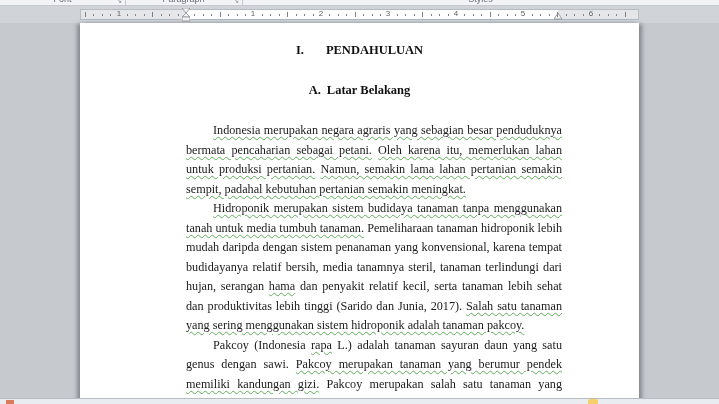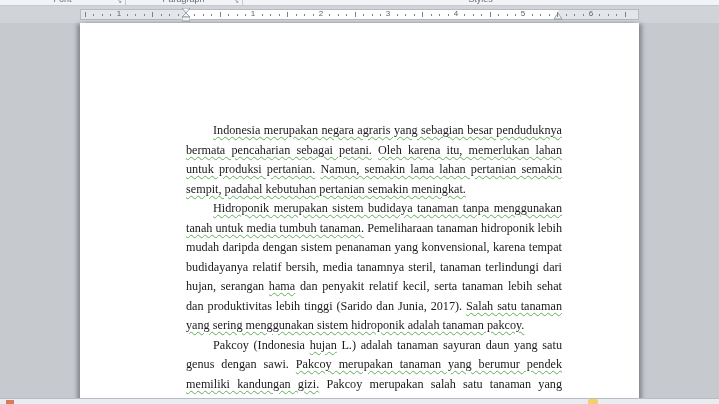--- a/index.html
+++ b/index.html
@@ -154,29 +154,35 @@
     <span class="tick" style="left: 484.688px;"></span>
     <span class="tick" style="left: 493.125px;"></span>
     <span class="tick" style="left: 501.562px;"></span>
     <span class="tick" style="left: 518.438px;"></span>
     <span class="tick" style="left: 526.875px;"></span>
     <span class="tick" style="left: 535.312px;"></span>
     <span class="tick half" style="left: 543.75px;"></span>
   </div>
 
 <div class="page">
+  <div class="heading1">
+    <span class="num">I.</span><span>PENDAHULUAN</span>
+  </div>
+  <div class="heading2">
+    <span class="num">A.</span><span>Latar Belakang</span>
+  </div>
   <div class="body-text">
     <p>
       <span class="sq">Indonesia merupakan negara agraris yang sebagian besar penduduknya bermata pencaharian sebagai petani.</span><span> </span><span class="sq">Oleh karena itu, memerlukan lahan untuk produksi pertanian.</span><span> </span><span class="sq">Namun, semakin lama lahan pertanian semakin sempit, padahal kebutuhan pertanian semakin meningkat.</span>
     </p>
     <p>
       <span class="sq">Hidroponik merupakan sistem budidaya tanaman tanpa menggunakan tanah untuk media tumbuh tanaman.</span><span> Pemeliharaan tanaman hidroponik lebih mudah daripda dengan sistem penanaman yang konvensional, karena tempat budidayanya relatif bersih, media tanamnya steril, tanaman terlindungi dari hujan, serangan </span><span class="sq">hama</span><span> dan penyakit relatif kecil, serta tanaman lebih sehat dan produktivitas lebih tinggi (Sarido dan Junia, 2017). </span><span class="sq">Salah satu tanaman yang sering menggunakan sistem hidroponik adalah tanaman pakcoy.</span>
     </p>
     <p>
-      <span>Pakcoy (Indonesia </span><span class="sq">hujan</span><span> L.) adalah tanaman sayuran daun yang satu genus dengan sawi. </span><span class="sq">Pakcoy merupakan tanaman yang berumur pendek memiliki kandungan gizi.</span><span> Pakcoy merupakan salah satu tanaman yang memiliki nilai ekonomi tinggi serta banyak diminati masyarakat karena memiliki rasa</span>
+      <span>Pakcoy (Indonesia </span><span class="sq">rapa</span><span> L.) adalah tanaman sayuran daun yang satu genus dengan sawi. </span><span class="sq">Pakcoy merupakan tanaman yang berumur pendek memiliki kandungan gizi.</span><span> Pakcoy merupakan salah satu tanaman yang memiliki nilai ekonomi tinggi serta banyak diminati masyarakat karena memiliki rasa</span>
     </p>
   </div>
 </div>
 
 <div class="status-bar">
   <span class="status-icon"></span>
   <span class="status-zoom-icon"></span>
 </div>
 
 </body></html>

